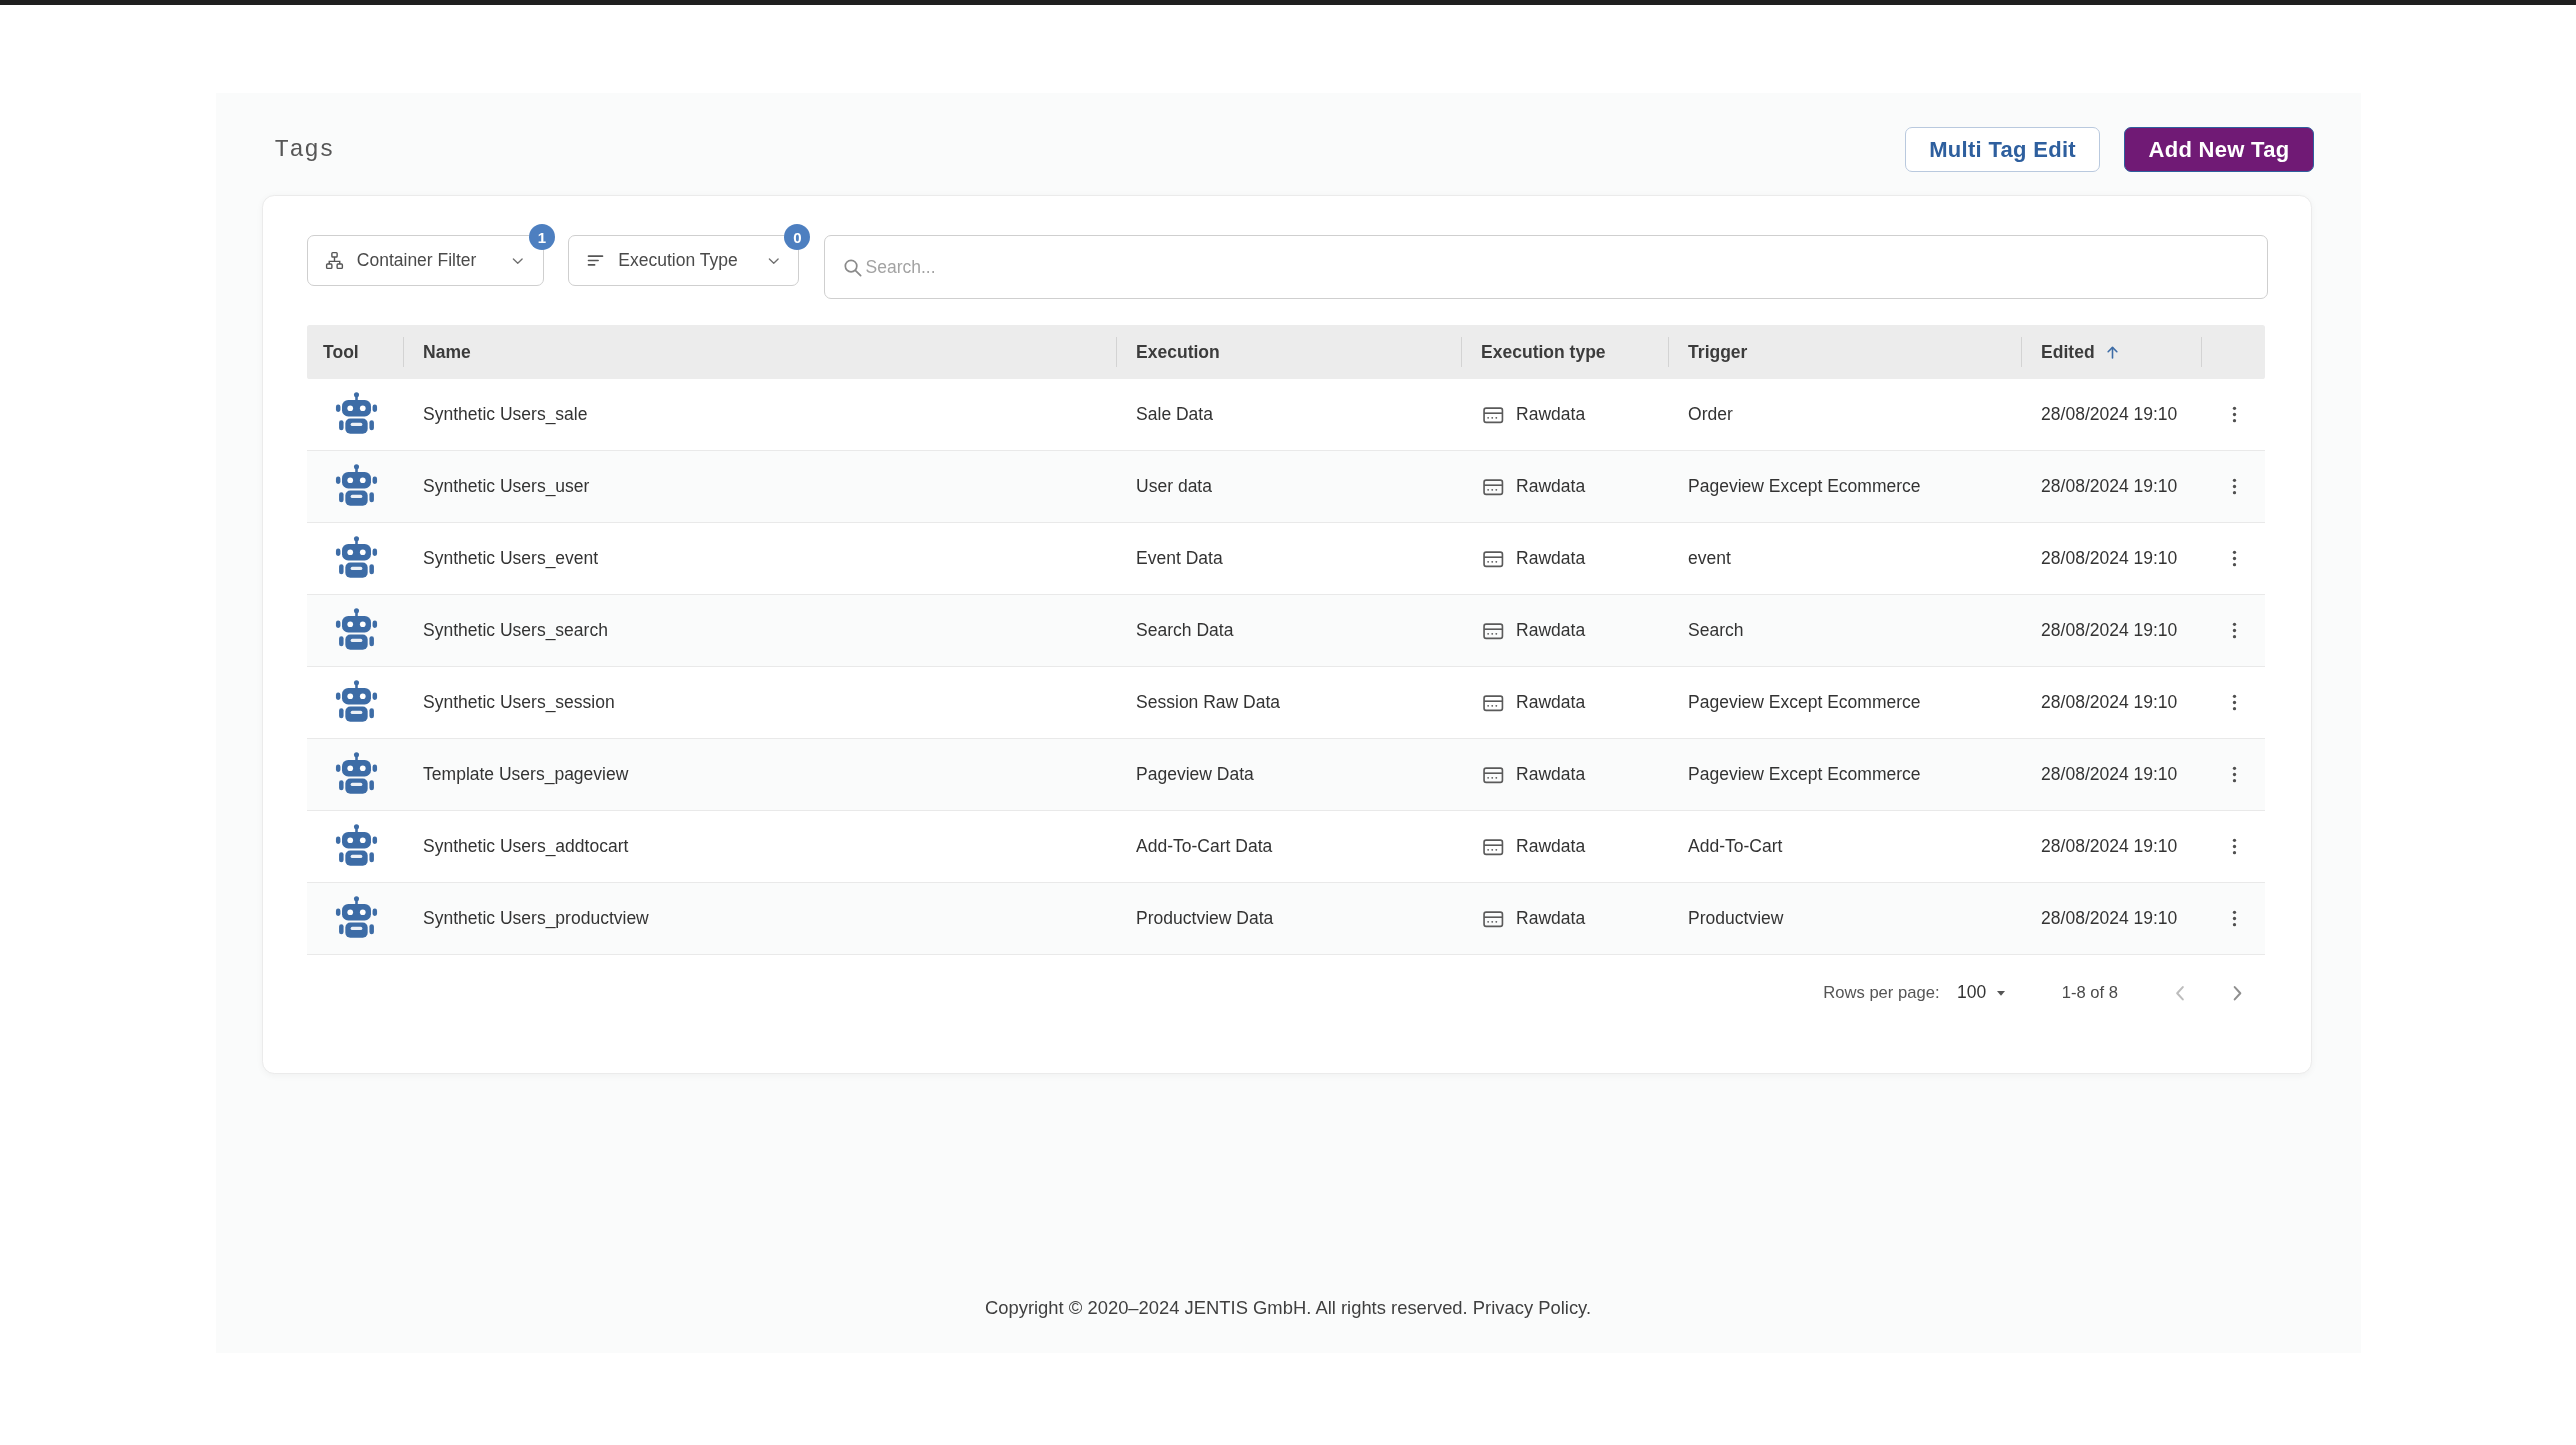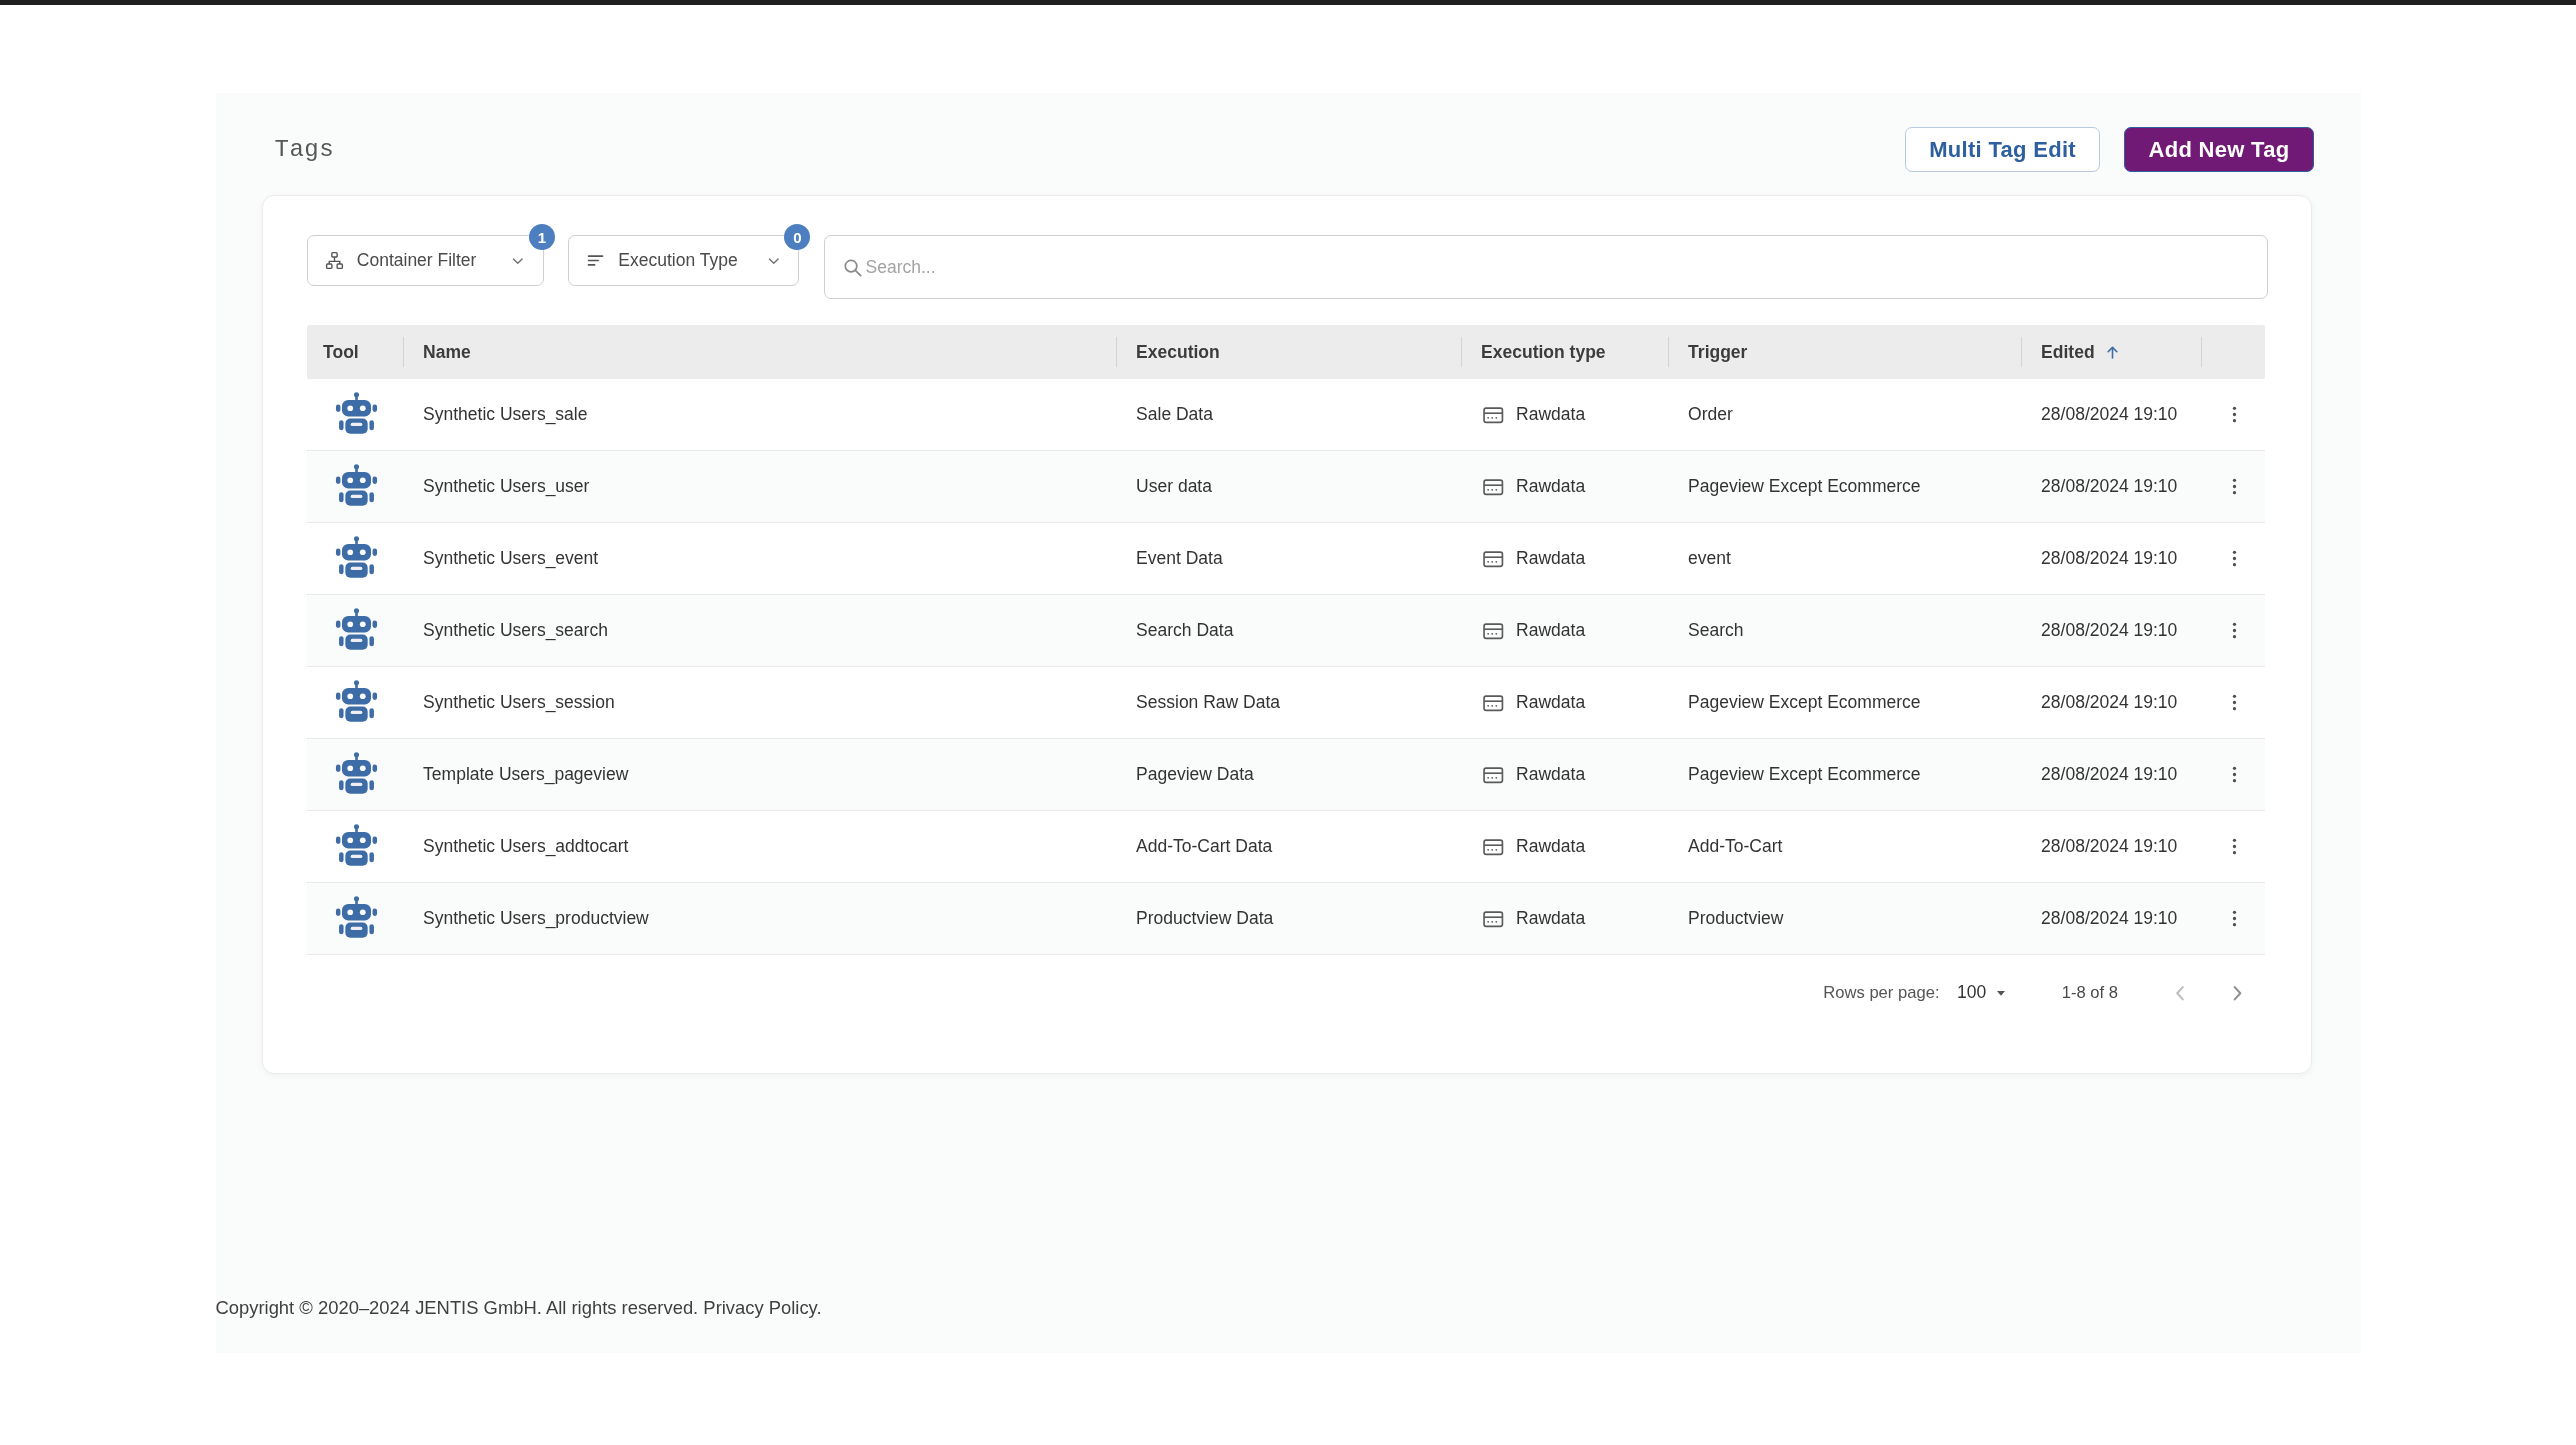--- a/index.html
+++ b/index.html
@@ -114,21 +114,21 @@
     margin-right:35px;
   }
   .range-label { margin-right:24.5px; color:#4a4a4a; }
   .page-btn {
     width:40px; height:40px; border:none; background:transparent; border-radius:50%;
     display:flex; align-items:center; justify-content:center; cursor:default;
   }
 
   
   .footer-copy {
-    margin-top:223px; text-align:left; font-size:18.4px; color:#3f3f3f;
+    margin-top:223px; text-align:center; font-size:18.4px; color:#3f3f3f;
   }
   .footer-copy .privacy { cursor:pointer; }
 </style>
 </head>
 <body>
 
 <div class="topbar"></div>
 
 <div class="main-region">
 

